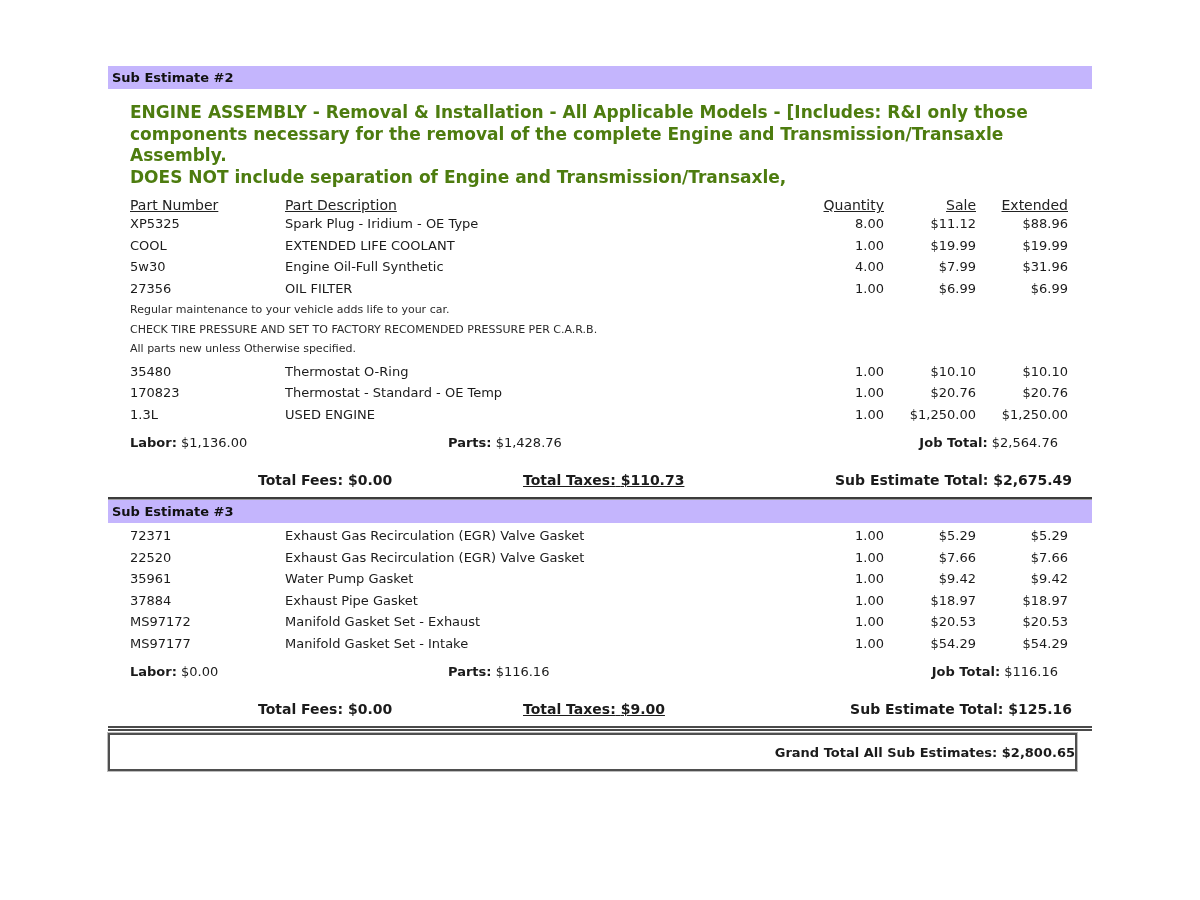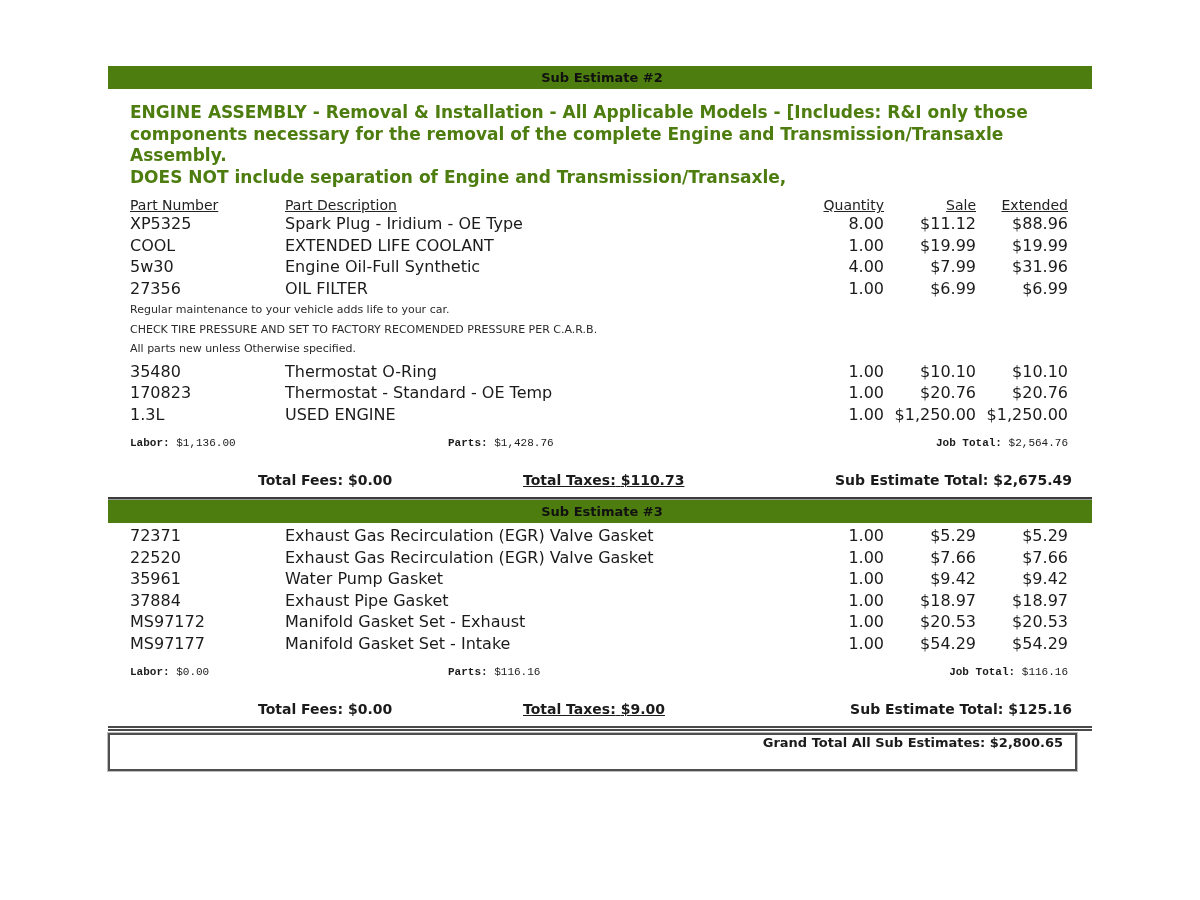--- a/index.html
+++ b/index.html
@@ -1,49 +1,49 @@
 <!DOCTYPE html>
 <html><head>
 <meta charset="utf-8">
 <style>
   * { margin:0; padding:0; box-sizing:border-box; }
   html,body { width:1200px; height:900px; background:#ffffff; overflow:hidden; }
   body { font-family:"DejaVu Sans","Liberation Sans",sans-serif; color:#1b1b1b; }
   .page { position:relative; width:984px; margin:66px 0 0 108px; }
 
   .sec-bar {
-    background:#4d7c0f; height:23px; line-height:23px;
-    font-size:13px; font-weight:bold; padding-left:4px; color:#111;text-align:center;
+    background:#c4b5fd; height:23px; line-height:23px;
+    font-size:13px; font-weight:bold; padding-left:4px; color:#111;
   }
   .job-desc {
     margin:13px 0 0 22px; font-size:17px; font-weight:bold;
     line-height:21.5px; color:#4d7c0f;
   }
 
   .grid {
     display:grid;
     grid-template-columns:155px 1fr 80px 92px 92px;
     padding:0 24px 0 22px;
-    line-height:21.5px; font-size:16px;
+    line-height:21.5px; font-size:13px;
   }
   .grid .num { text-align:right; }
   .header-row { margin-top:9px; font-size:14px; line-height:16px; color:#222; }
   .header-row .u { text-decoration:underline; }
   .note {
     padding-left:22px; font-size:11px; line-height:19.5px; color:#2a2a2a;
   }
   .notes-block { margin:1px 0 2px 0; }
 
   .totals-row {
     position:relative; height:22px; margin-top:7px;
-    font-size:11px; line-height:22px;font-family:Liberation Mono, monospace;
+    font-size:13px; line-height:22px;
   }
   .totals-row .pos-labor { position:absolute; left:22px; }
   .totals-row .pos-parts { position:absolute; left:340px; }
-  .totals-row .pos-job   { position:absolute; right:24px;padding-left:40px; }
+  .totals-row .pos-job   { position:absolute; right:34px;padding-left:40px; }
 
   .summary-row {
     position:relative; height:22px; margin-top:15px;
     font-size:14px; font-weight:bold; line-height:22px;
   }
   .summary-row .pos-fees  { position:absolute; left:150px; }
   .summary-row .pos-taxes { position:absolute; left:415px;text-decoration:underline; }
   .summary-row .pos-sub   { position:absolute; right:20px; }
 
   .b { font-weight:bold; }
@@ -53,22 +53,22 @@
     border-top:2px solid #4a4a4a; border-bottom:2px solid #4a4a4a;
   }
   .thick-line {
     height:3px; margin-top:6px; background:#3c3c3c;
     border-bottom:1px solid #9a9a9a;
   }
 
   .grand-box {
     margin-top:2px; width:969px; height:38px;
     border:2px solid #4f4f4f; outline:1px solid #bdbdbd;
-    display:flex; align-items:flex-start; justify-content:flex-end;
-    padding-right:12px; font-size:13px; font-weight:bold;
+    display:flex; align-items:center; justify-content:flex-end;
+    font-size:13px; font-weight:bold;
   }
 
   .gap-sm { height:2px; }
 </style>
 </head>
 <body>
 
 <div class="page">
 
   <section>

